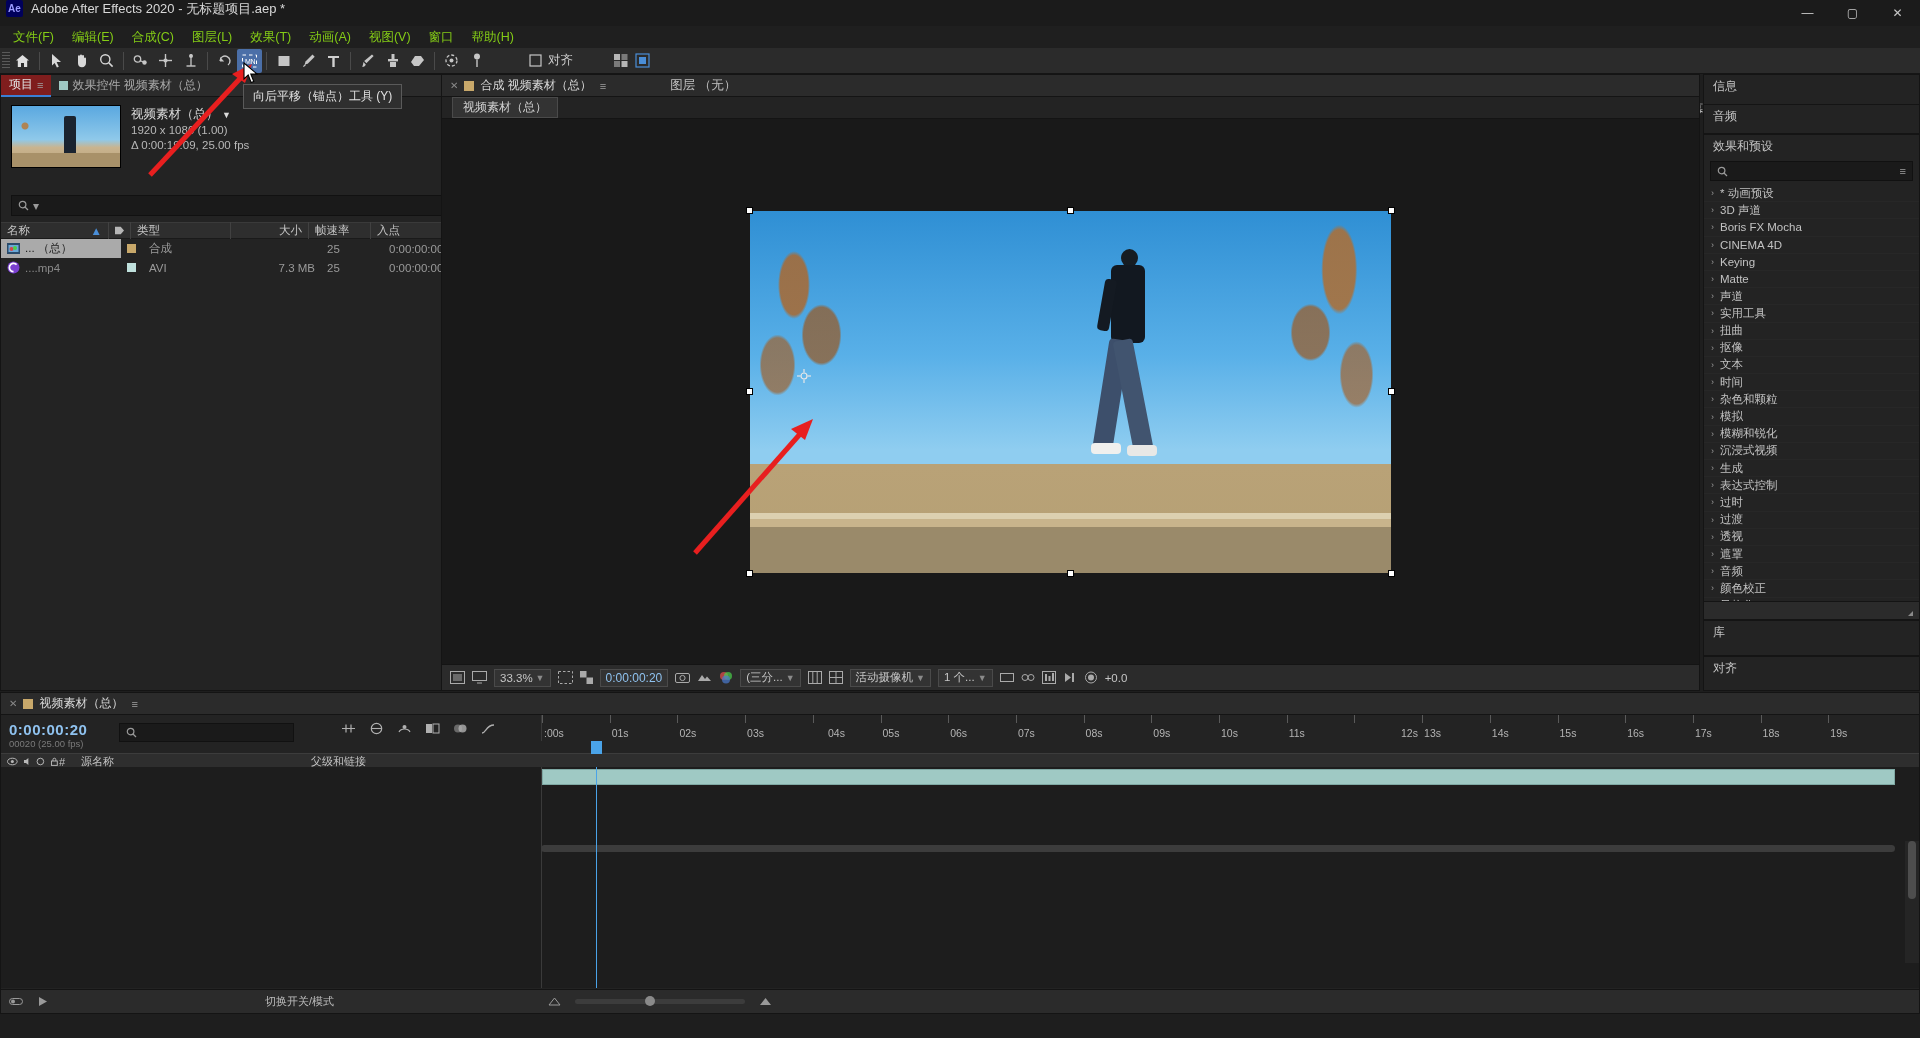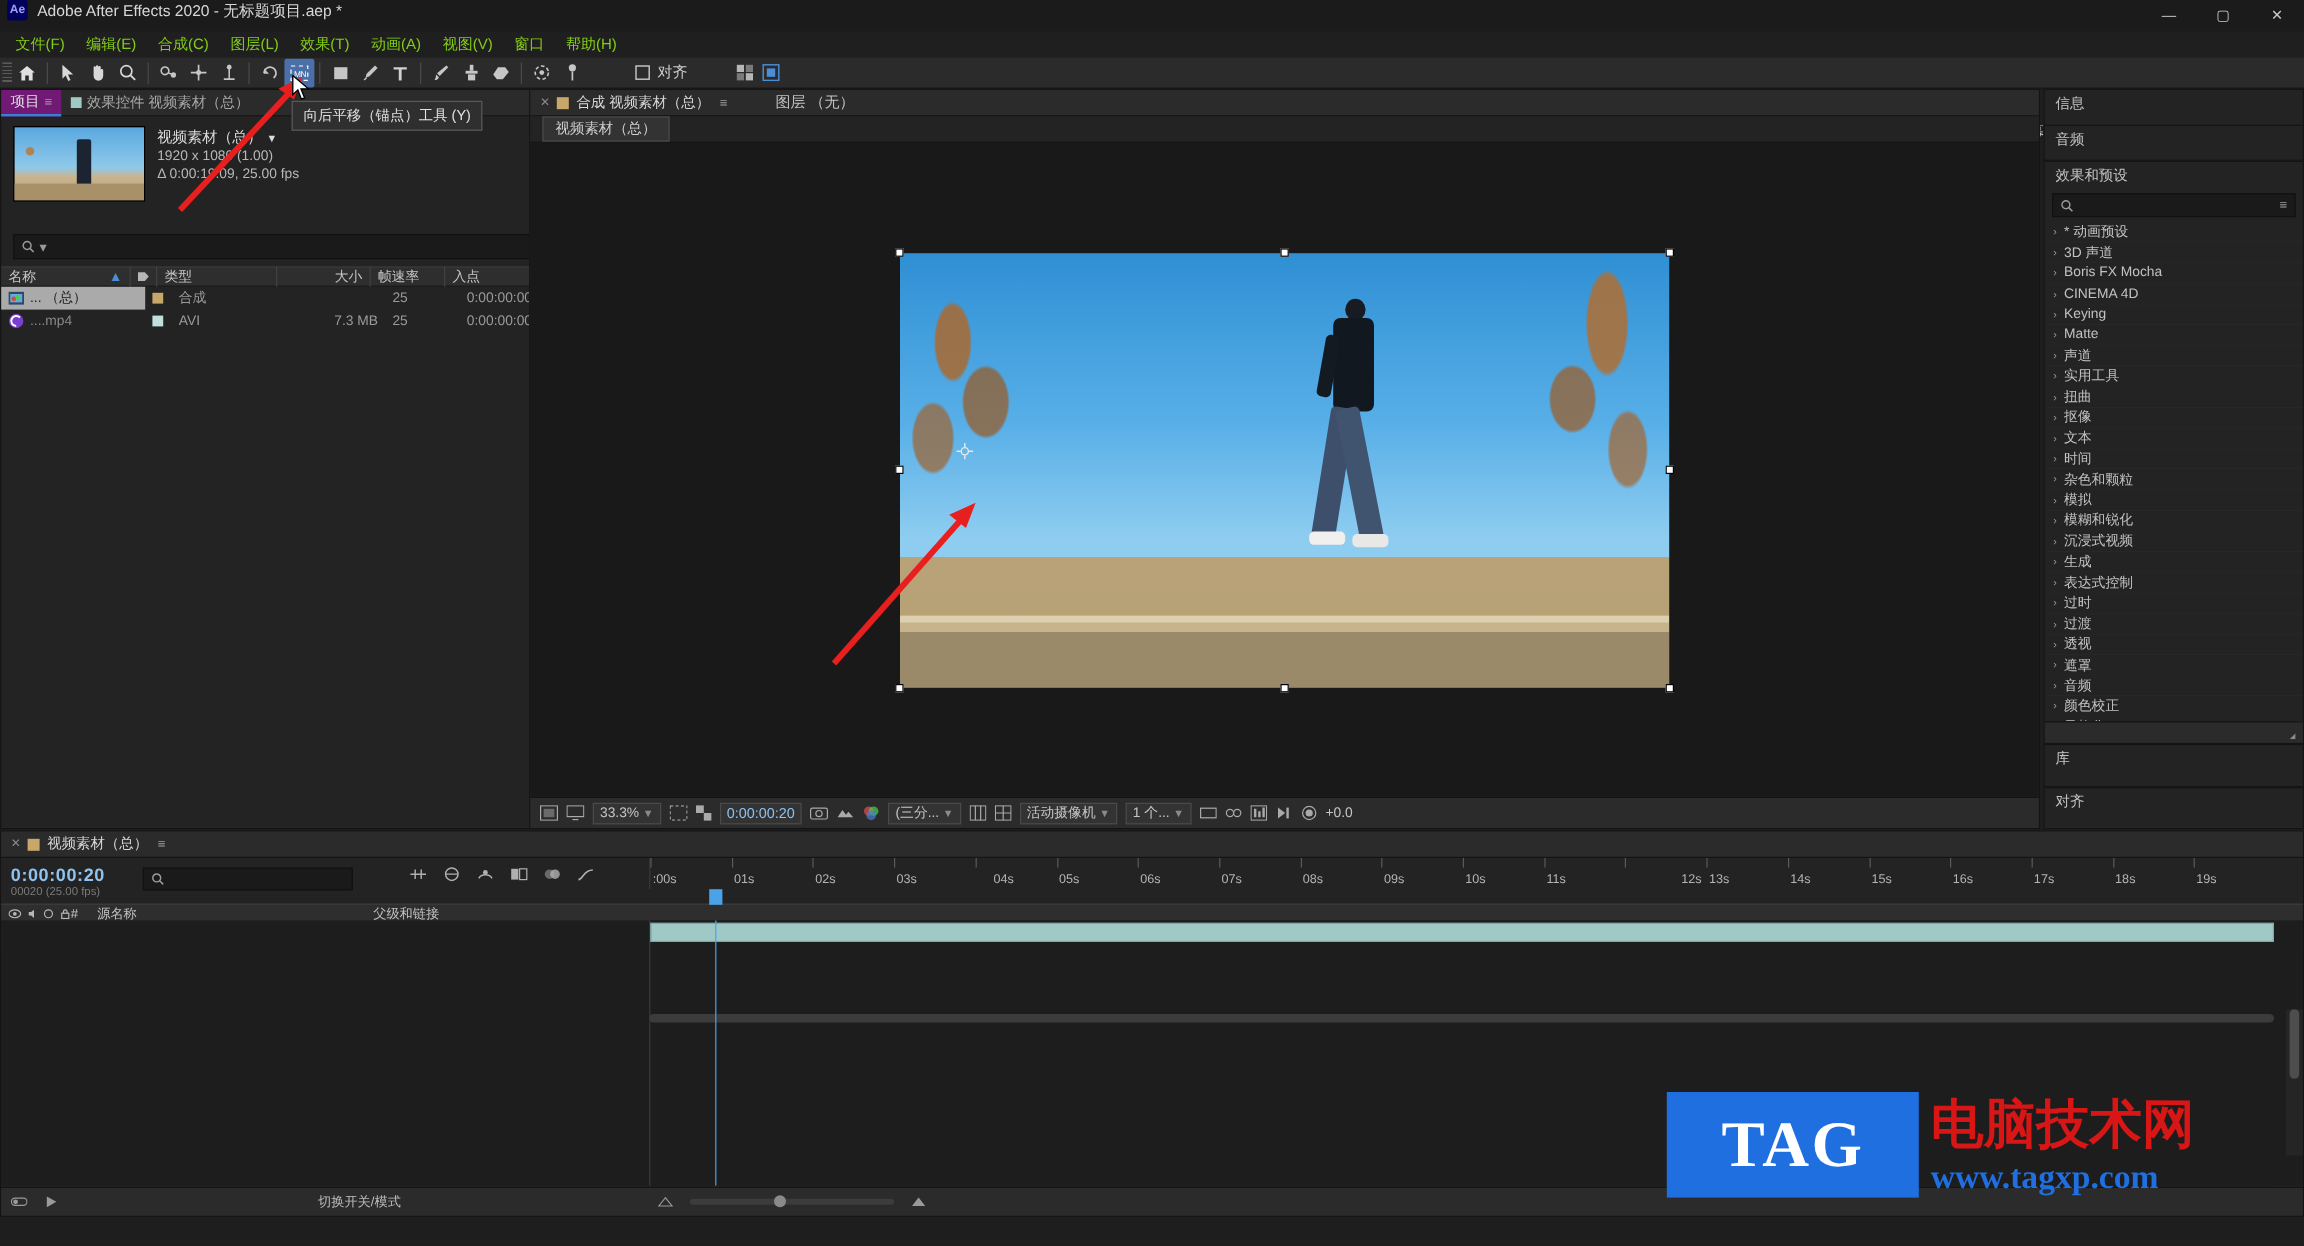--- a/index.html
+++ b/index.html
@@ -39,21 +39,21 @@
   .ws{ font-size:12.5px;color:#c9c9c9;padding:0 22px; }
   .ws.sel{ color:#e8e8e8; }
   .search-help{ display:flex;align-items:center;gap:5px;padding:0 10px;font-size:12.5px;color:#9a9a9a; }
 
   
   .panel{ position:absolute; background:#232323; border:1px solid #141414; }
   .ptabs{ height:22px; background:#2b2b2b; display:flex; align-items:center;
     border-bottom:1px solid #141414; }
   .ptab{ font-size:12px;color:#a8a8a8;padding:0 8px;height:22px;display:flex;
     align-items:center;gap:4px; }
-  .ptab.active{ color:#e0e0e0; border-bottom:2px solid #3a7fd5; background:#701a75; }
+  .ptab.active{ color:#e0e0e0; border-bottom:2px solid #3a7fd5; background:#7f1d1d; }
   .ham{ font-size:11px;color:#a0a0a0; }
 
   
   #project{ left:0; top:74px; width:712px; height:617px; }
   .proj-thumb-row{ display:flex; padding:8px 10px; gap:10px; height:80px; }
   .thumb{ width:110px;height:63px;border:1px solid #000;position:relative;overflow:hidden;
     background:linear-gradient(to bottom,#5aa8e0 0%,#8fc9ea 55%,#c9b48f 68%,#b9a179 100%); }
   .thumb .tree{ position:absolute;left:2px;top:4px;width:22px;height:40px;
     background:radial-gradient(circle at 50% 40%,#b87a3a 0 3px,transparent 4px); opacity:.85;}
   .thumb .person{ position:absolute;left:52px;top:10px;width:12px;height:40px;background:#1b2430;
@@ -79,21 +79,21 @@
   .bpc{ background:#333;border:1px solid #444;font-size:11px;padding:1px 8px;color:#c0c0c0; }
 
   
   #comp{ left:441px; top:74px; width:1259px; height:617px; }
   .comp-tabs{ height:22px;background:#2b2b2b;display:flex;align-items:center;
     border-bottom:1px solid #141414; }
   .comp-crumb{ height:22px;background:#232323;display:flex;align-items:center;
     border-bottom:1px solid #141414;padding-left:10px;gap:8px; }
   .crumb-chip{ background:#333;border:1px solid #4a4a4a;font-size:12px;color:#d0d0d0;
     padding:1px 10px; }
-  .layerlbl{ font-size:12.5px;color:#c0c0c0;margin-left:40px; }
+  .layerlbl{ font-size:12.5px;color:#c0c0c0;margin-left:64px; }
   .comp-stage{ position:absolute;left:0;top:44px;right:0;bottom:26px;background:#191919;
     display:flex;align-items:center;justify-content:center; }
   .viewer{ position:relative;width:641px;height:362px; }
   .vimg{ position:absolute;inset:0;overflow:hidden;
     background:linear-gradient(to bottom,#2f8fd4 0%,#59b0e8 40%,#8fcdf0 66%,#8fcdf0 70%,#b9a277 70%,#b5a074 100%); }
   .ground{ position:absolute;left:0;bottom:0;width:100%;height:54px;
     background:linear-gradient(to bottom,#c8b48c 0 8px,#9a8a6a 8px 100%); }
   .ground-top{ position:absolute;left:0;bottom:54px;width:100%;height:6px;background:#dcd0b0; }
   .tree-l{ position:absolute;left:0;top:14px;width:110px;height:200px;
     background:radial-gradient(ellipse at 40% 30%,rgba(170,105,48,.85) 0 14px,transparent 16px),
@@ -934,21 +934,14 @@
       <line x1="695" y1="553" x2="808" y2="425" stroke="#e81f1f" stroke-width="5"></line>
       <polygon points="813,419 791,429 805,440" fill="#e81f1f"></polygon>
     </g>
   </svg>
 
   <div class="tooltip">向后平移（锚点）工具 (Y)</div>
   <svg class="cursor" width="17" height="24" viewBox="0 0 17 24">
     <path d="M1 1l13 11h-6.2l3 7.5-2.6 1.1L5.2 13 1 17z" fill="#ffffff" stroke="#000000" stroke-width="1.1"></path>
   </svg>
 
-  <div class="watermark">
-    <div class="wm-tag">TAG</div>
-    <div class="wm-right">
-      <div class="wm-cn">电脑技术网</div>
-      <div class="wm-url">www.tagxp.com</div>
-    </div>
-  </div>
 
 </div>
 
 </body></html>

